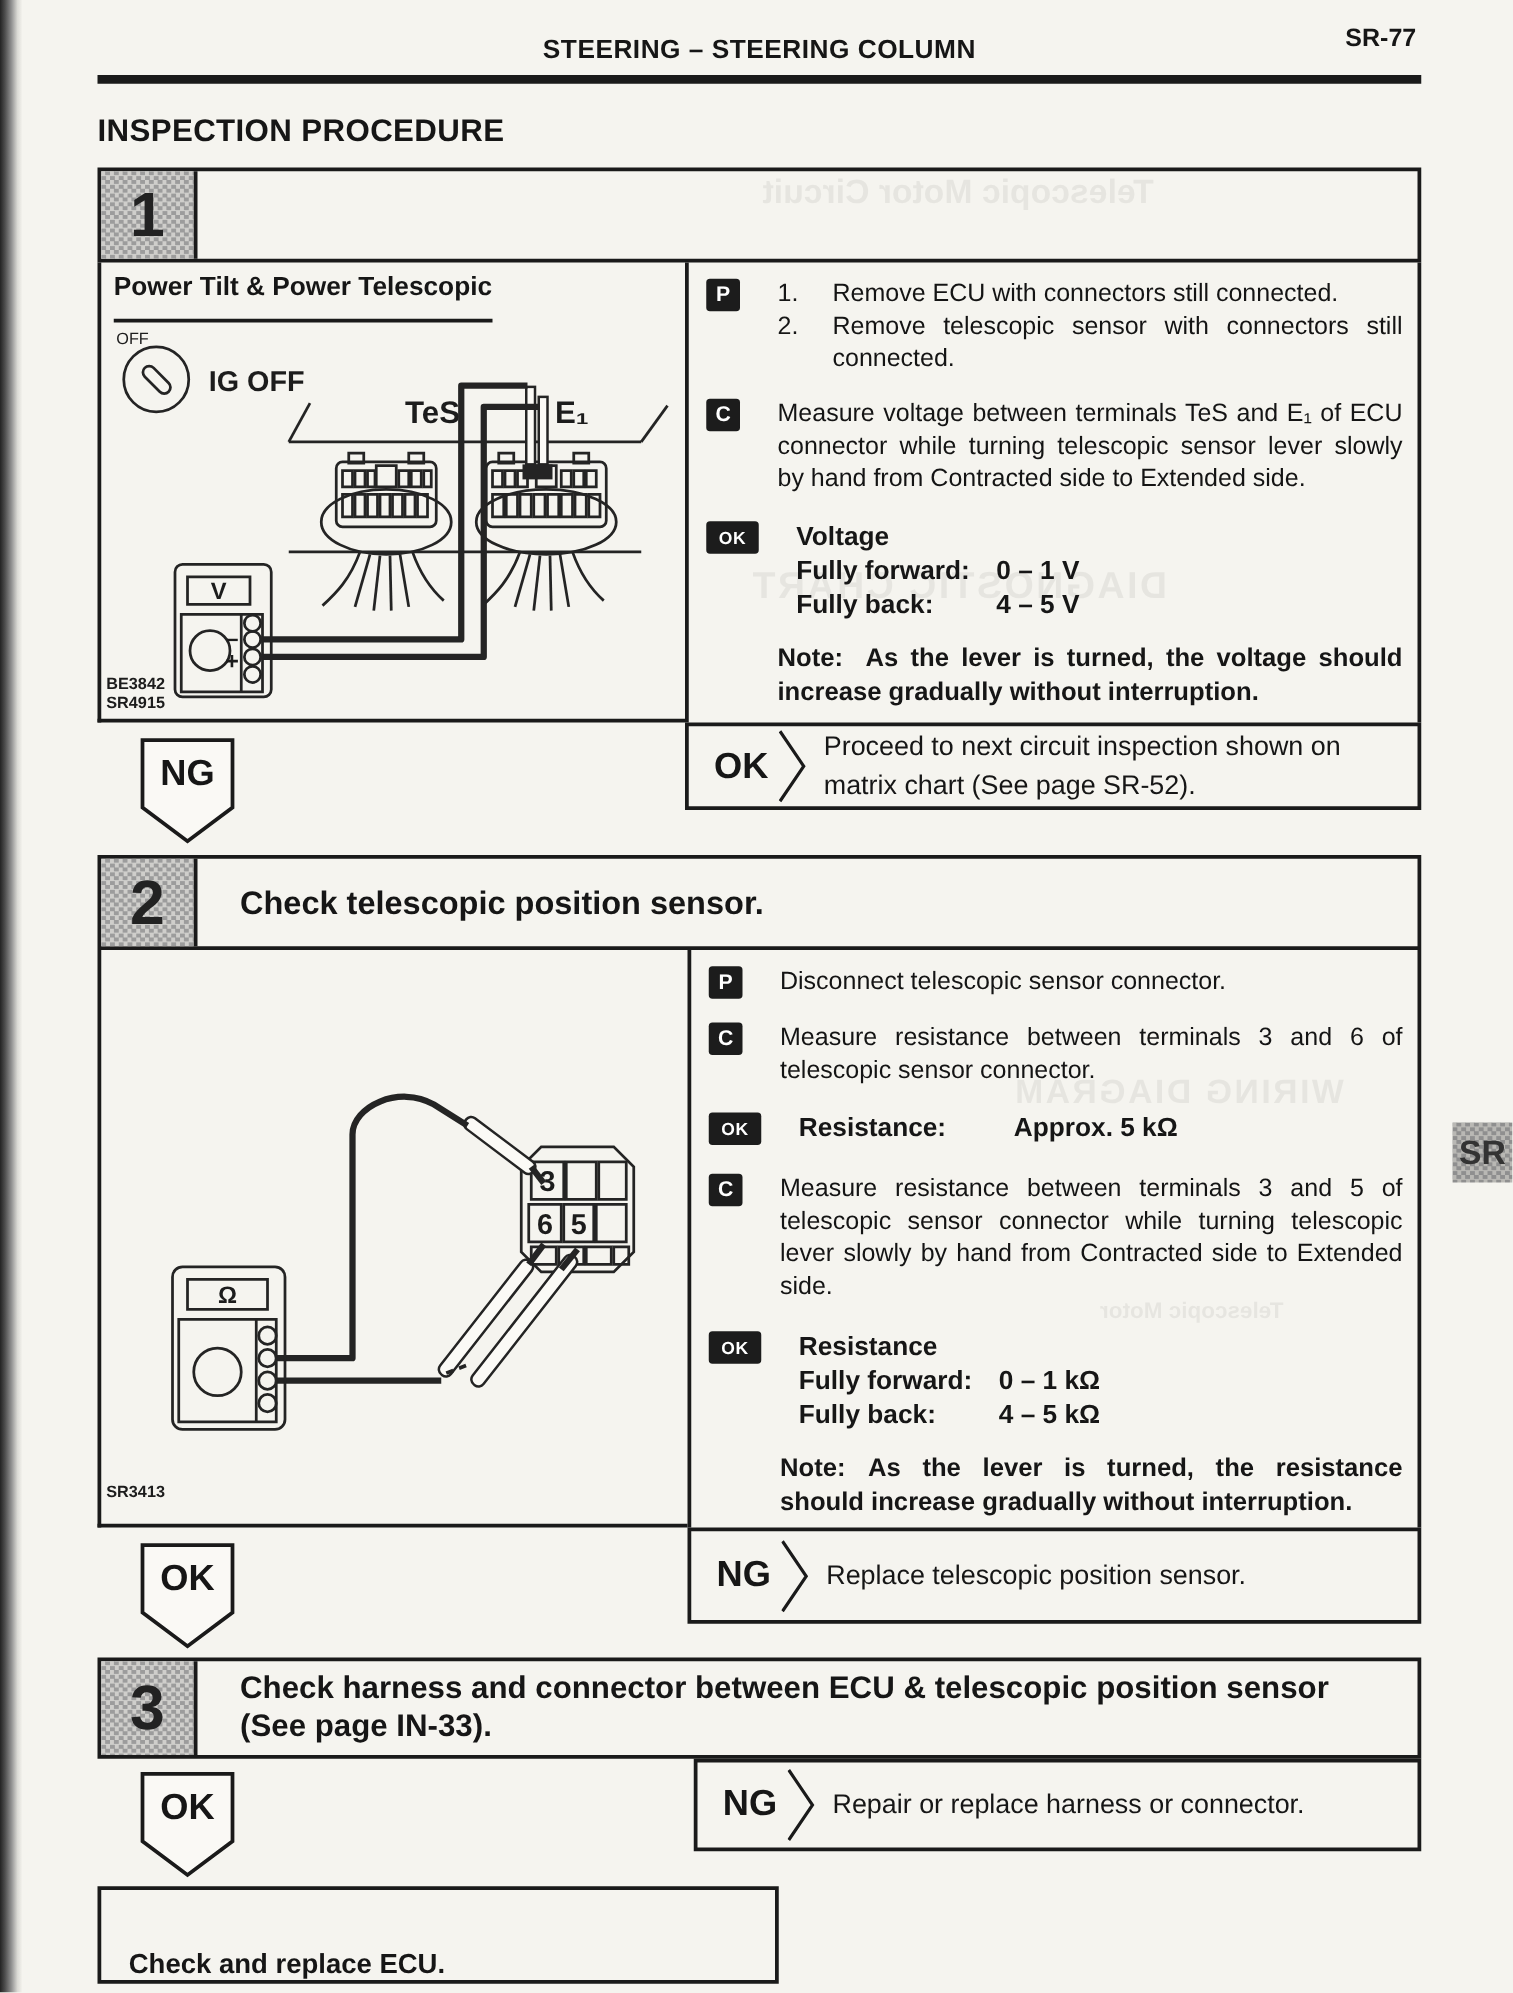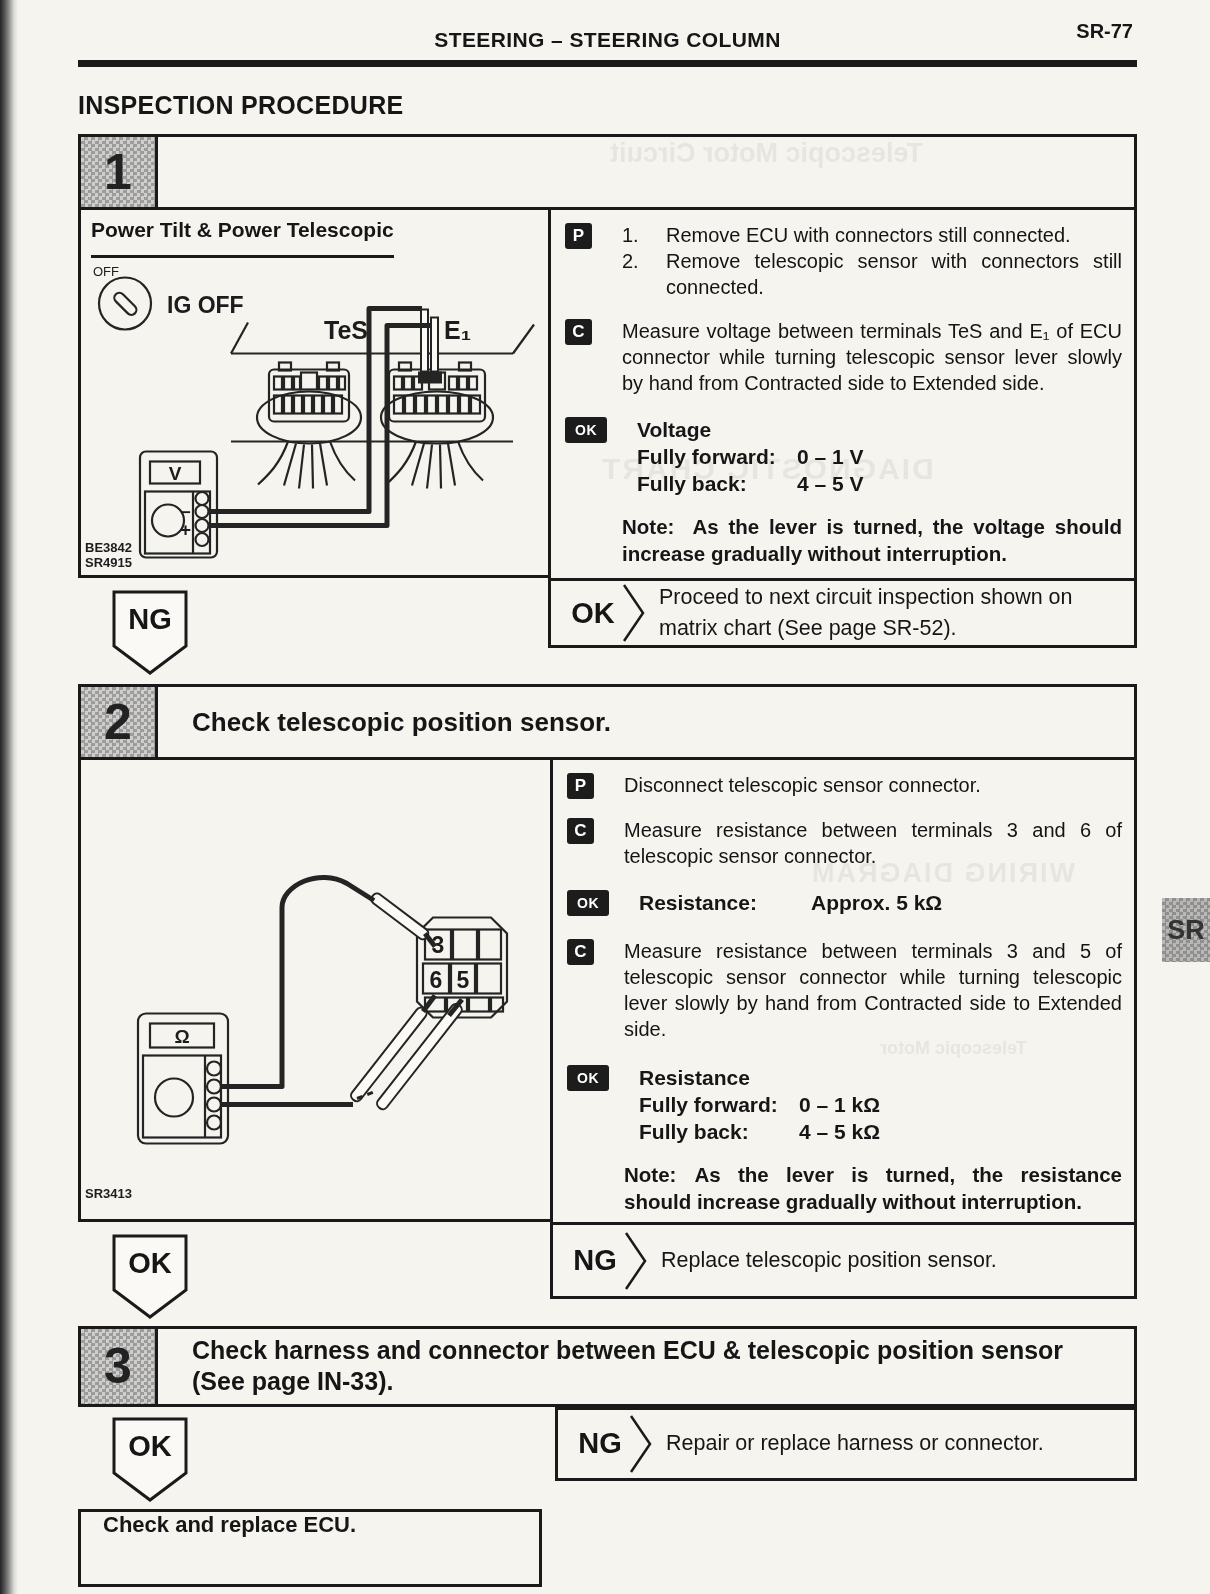--- a/index.html
+++ b/index.html
@@ -73,26 +73,26 @@
   .rt-wide{max-width:520px;}
   
   .flow-pentagon{position:relative;width:76px;height:86px;margin:12px 0 0 34px;}
   .flow-pentagon svg{position:absolute;inset:0;}
   .flow-pentagon polygon{fill:#faf9f5;stroke:#1a1a1a;stroke-width:3;}
   .pent-label{position:absolute;top:13px;left:0;right:0;text-align:center;font-size:29px;font-weight:bold;}
   
   .s3-bottom{display:grid;grid-template-columns:477px 582px;}
   .s3-result{border:3px solid #1a1a1a;box-sizing:border-box;height:74px;display:flex;align-items:center;padding-left:12px;background:transparent;}
   .final-box{
-    margin-top:6px;width:464px;height:78px;border:3px solid #1a1a1a;box-sizing:border-box;
-    display:flex;align-items:flex-start;padding-left:22px;font-size:22px;font-weight:bold;
+    margin-top:6px;width:545px;height:78px;border:3px solid #1a1a1a;box-sizing:border-box;
+    display:flex;align-items:flex-end;padding-left:22px;font-size:22px;font-weight:bold;
   }
   
   .side-tab{
-    position:absolute;right:0;top:898px;width:48px;height:64px;
+    position:absolute;right:0;top:898px;width:48px;height:48px;
     background:repeating-conic-gradient(#8f8f8f 0% 25%,#b9b8b4 0% 50%);
     background-size:7px 7px;
     display:flex;align-items:center;justify-content:center;
     font-size:27px;font-weight:bold;color:#333;z-index:4;
   }
   
   .ghost{position:absolute;transform:scaleX(-1);color:#76756f;opacity:.11;font-weight:bold;filter:blur(.6px);white-space:nowrap;z-index:0;}
   .g1{left:610px;top:138px;font-size:27px;}
   .g2{left:600px;top:452px;font-size:30px;letter-spacing:2px;}
   .g3{left:810px;top:858px;font-size:27px;letter-spacing:2px;}

